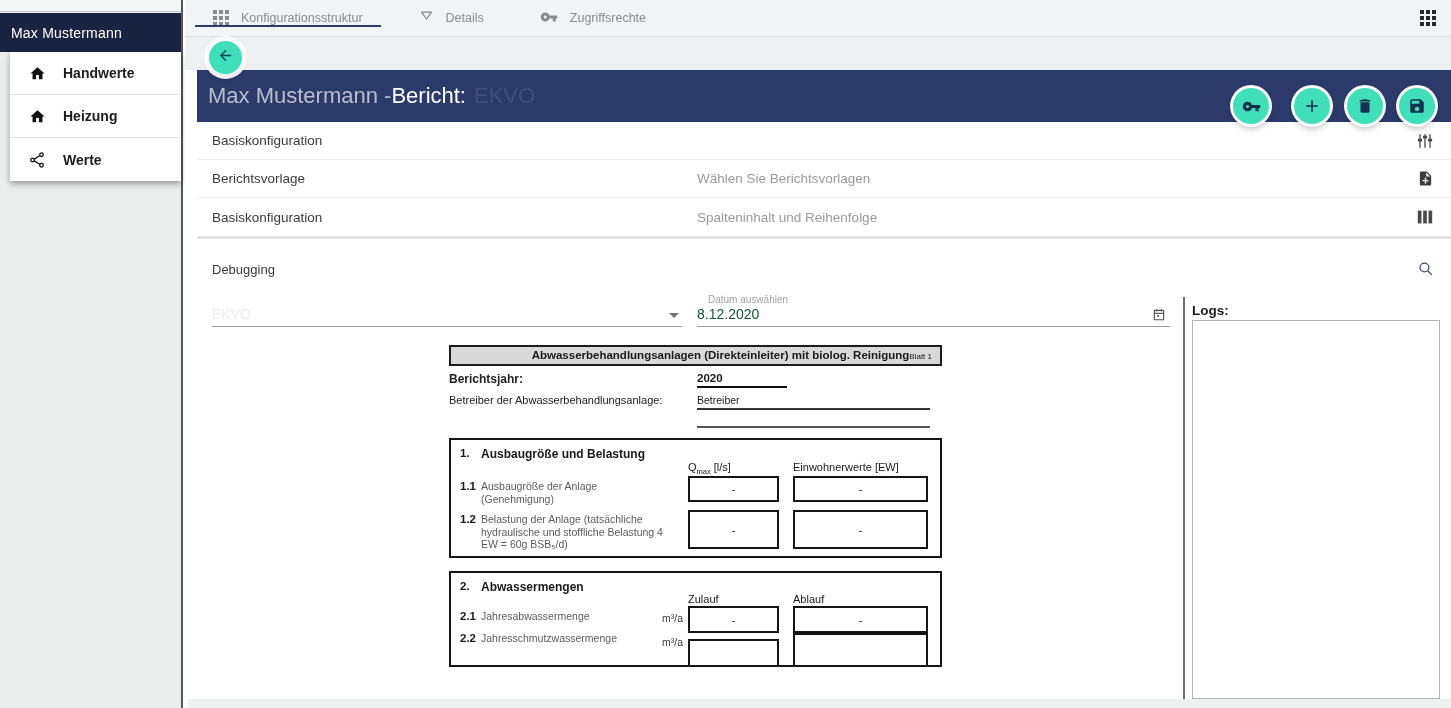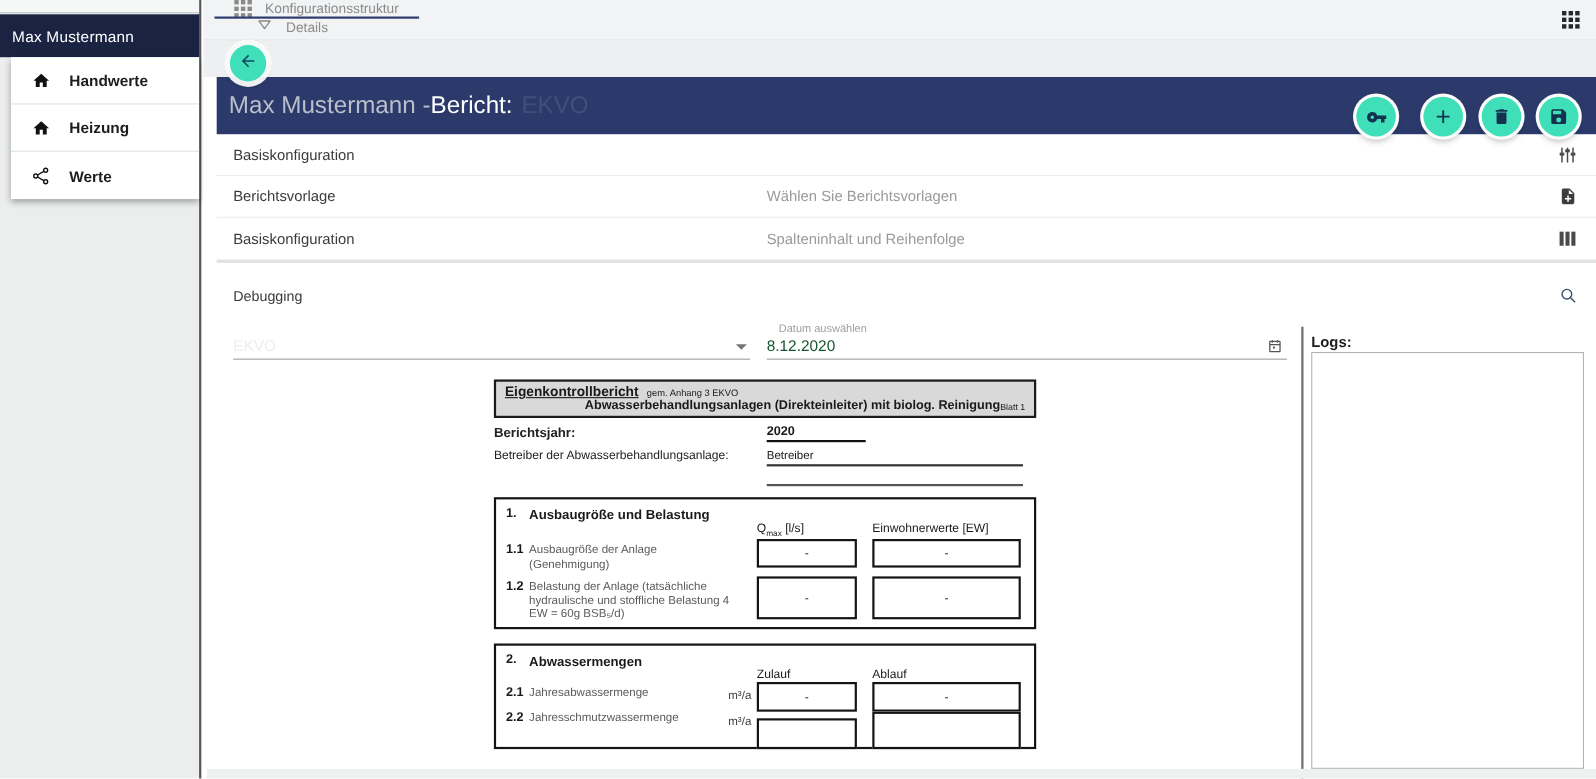--- a/index.html
+++ b/index.html
@@ -15,21 +15,21 @@
   .sb-card { position:absolute; top:52px; left:10px; right:0; background:#fff; box-shadow:0 3px 6px rgba(0,0,0,.35);font-weight:bold; }
   .sb-item { height:43px; display:flex; align-items:center; gap:17px; padding-left:18px;
              border-bottom:1px solid #dfe1e2; font-size:14px; color:#1d1d1d; cursor:pointer; }
   .sb-item:last-child { border-bottom:none; }
   .sb-icon { width:18px; height:18px; display:flex; align-items:center; justify-content:center; }
 
   
   #main { position:absolute; left:185px; top:0; right:0; height:708px; background:#fff; }
 
   .tabbar { position:absolute; top:0; left:0; right:0; height:37px; background:#f2f3f4; border-bottom:1px solid #dcdcdc;
-            display:flex; align-items:flex-start; padding-left:10px;flex-direction:column; }
+            display:flex; align-items:center; padding-left:10px; }
   .tab { display:flex; align-items:center; gap:12px; padding:0 18px; color:#8b8b8b; font-size:12.5px; position:relative; cursor:pointer; }
   .tab + .tab { margin-left:20px; }
   .tab.active::after { content:""; position:absolute; left:0; right:0; bottom:-1px; height:2px; background:#2c3c6e; }
   .grid9 { display:grid; grid-template-columns:repeat(3,4px); grid-gap:2px; }
   .grid9 i { width:4px; height:4px; background:#8b8b8b; }
   .apps-grid { position:absolute; right:15px; top:10px; cursor:pointer; }
   .apps-grid i { background:#26282c; }
 
   .content { position:absolute; top:37px; left:0; right:0; bottom:0; background:#fff; }
   .gray-band { position:absolute; top:0; left:0; right:0; height:33px; background:#edeff0; }
@@ -308,24 +308,20 @@
           </svg>
         </span>
       </div>
 
       <div class="v-divider"></div>
       <div class="logs-label">Logs:</div>
       <div class="logs-box"></div>
 
       <div class="doc">
         <div class="doc-header">
-          <div class="dh1">
-            <span class="t">Eigenkontrollbericht</span>
-            <span class="s">gem. Anhang 3 EKVO</span>
-          </div>
           <div class="dh2">
             <span>Abwasserbehandlungsanlagen (Direkteinleiter) mit biolog. Reinigung</span>
             <span class="page">Blatt 1</span>
           </div>
         </div>
 
         <div class="doc-fields">
           <div class="f-row">
             <div class="f-label bold">Berichtsjahr:</div>
             <div class="f-val v-year">2020</div>

